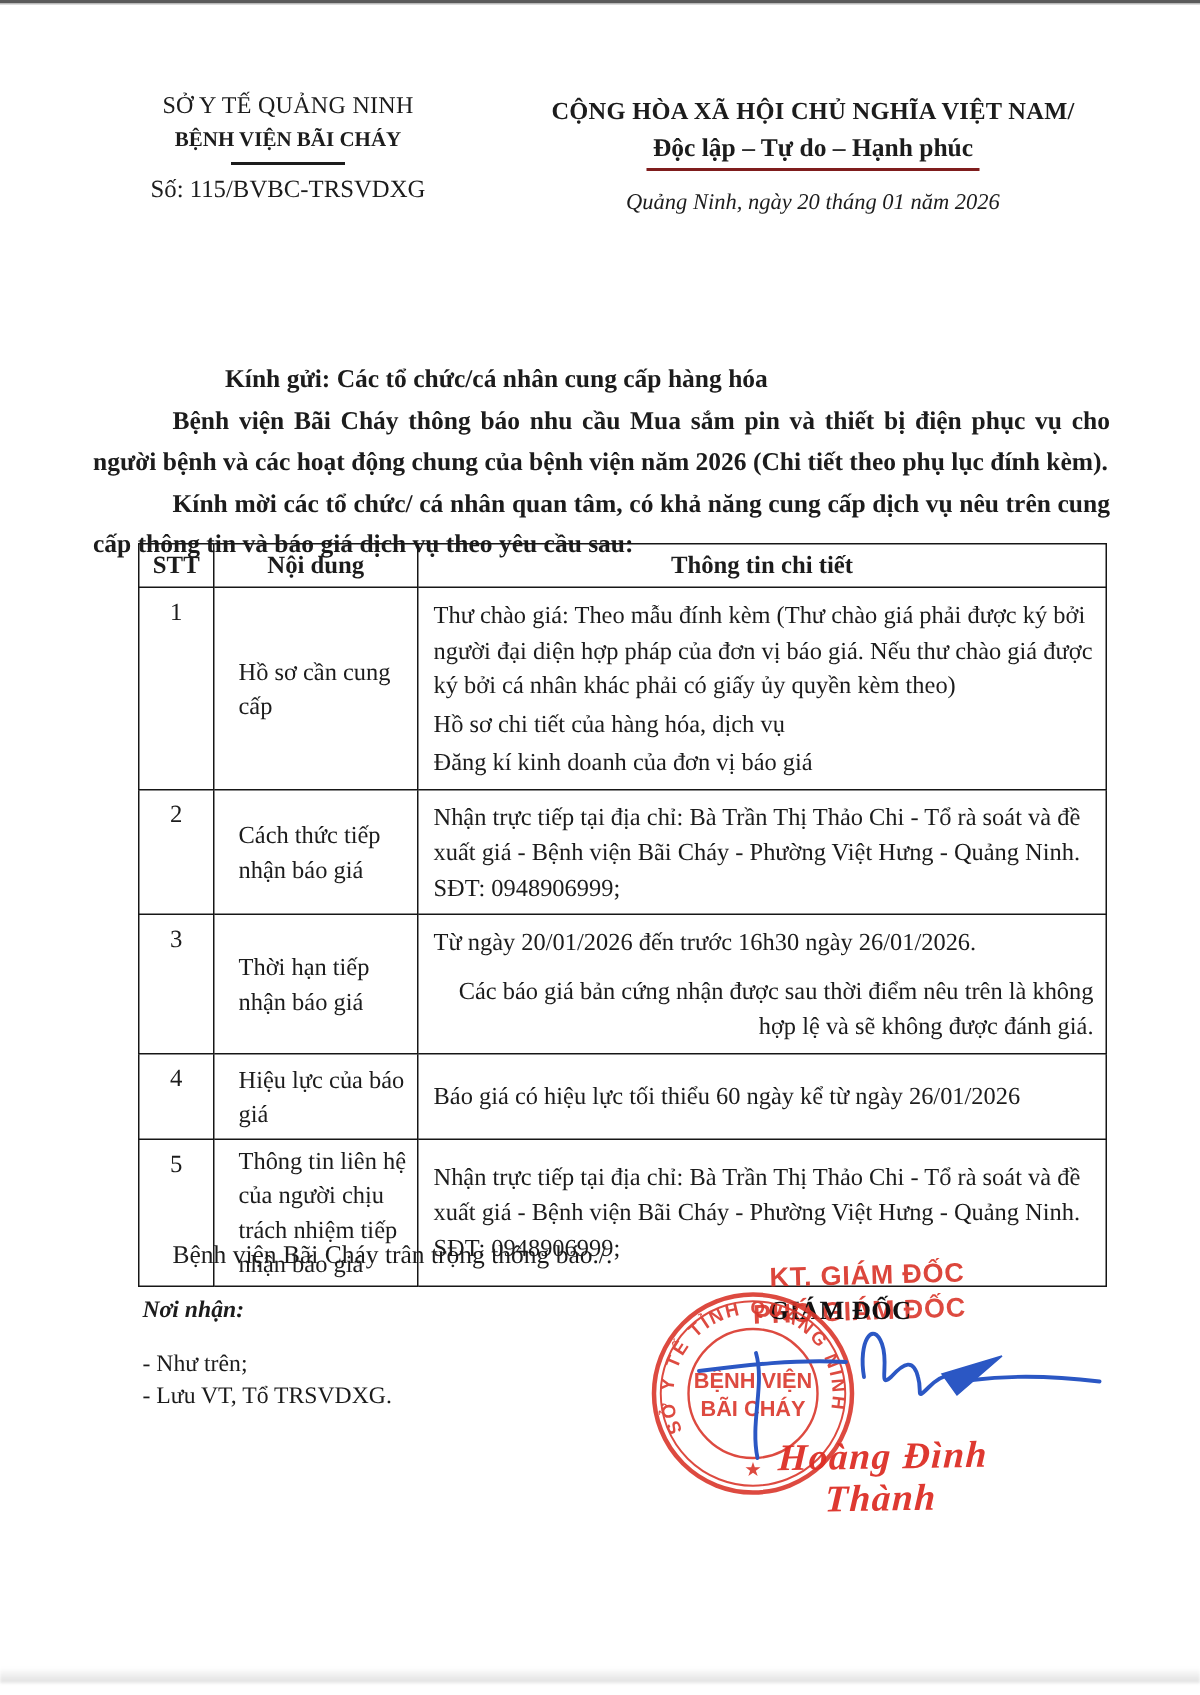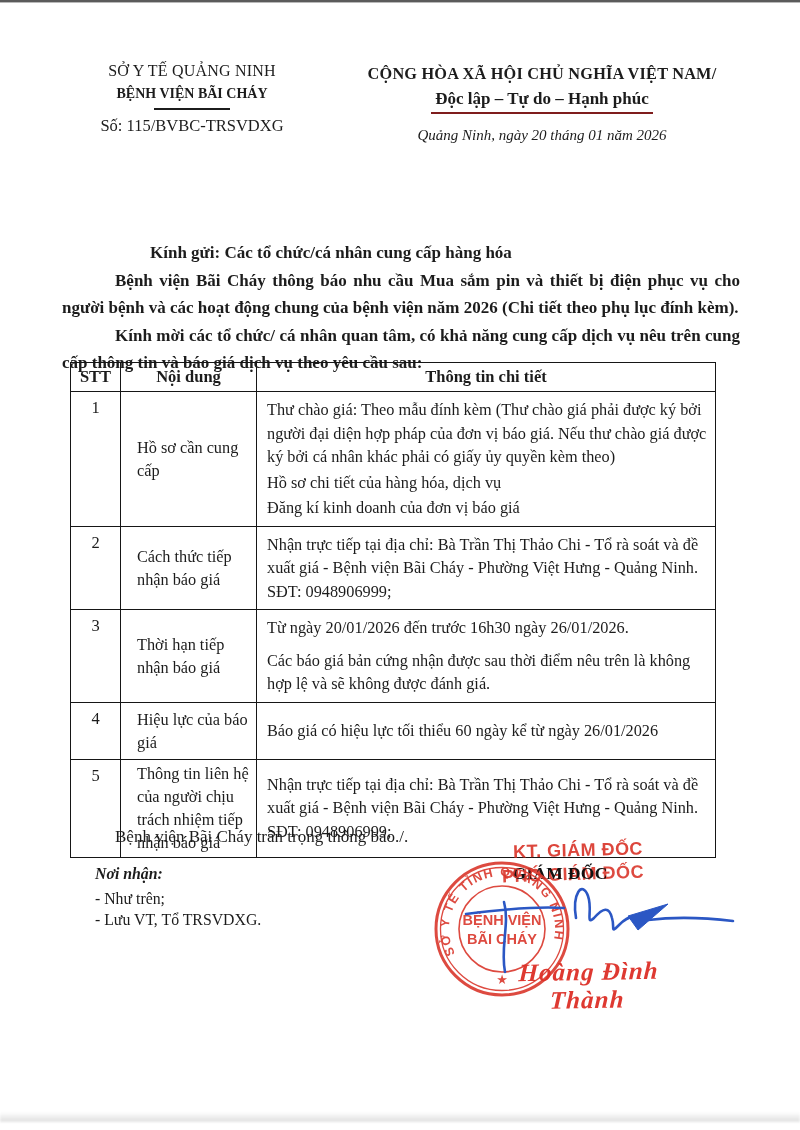--- a/index.html
+++ b/index.html
@@ -44,40 +44,40 @@
   }
   .hdr-right .place-date { font-style: italic; font-size: 15px; margin-top: 13px; }
 
   
   .body-block { position: absolute; left: 62px; top: 239px; width: 678px; font-size: 17px; line-height: 27.5px; font-weight: bold; }
   .salutation { padding-left: 88px; }
   .body-block p { margin: 0; text-indent: 53px; text-align: justify; }
 
   
   table.quote-table {
-    position: absolute; left: 70px; top: 362px;
+    position: absolute; left: 92px; top: 362px;
     width: 646px; border-collapse: collapse;
     font-size: 16.3px; table-layout: fixed;
   }
   .quote-table th, .quote-table td { border: 1.6px solid #161616; }
   .quote-table col.c-stt { width: 50px; }
   .quote-table col.c-cat { width: 136px; }
   .quote-table th { height: 28px; font-size: 16.5px; font-weight: bold; text-align: center; padding: 0; }
   .cell-stt { vertical-align: top; text-align: center; padding-top: 6px; font-size: 16.5px; }
   .cell-cat { vertical-align: middle; padding: 2px 4px 2px 16px; line-height: 23px; }
   .cell-detail { vertical-align: middle; padding: 4px 8px 4px 10px; line-height: 23.5px; }
   .cell-detail p { margin: 2px 0; text-align: left; }
-  .row-gap p + p { margin-top: 9px; }
+  .row-gap p + p { margin-top: 9px; text-align: right; }
   tr.r1 { height: 114px; } tr.r2 { height: 70px; } tr.r3 { height: 84px; }
   tr.r4 { height: 57px; }  tr.r5 { height: 98px; }
 
   
   .closing { position: absolute; left: 62px; top: 827px; width: 600px; font-size: 17px; text-indent: 53px; }
   .recipients { position: absolute; left: 95px; top: 863px; font-size: 15.8px; line-height: 21.5px; }
-  .recipients .label { font-weight: bold; font-style: italic; margin-bottom: 3px; }
+  .recipients .label { font-weight: bold; font-style: italic; margin-bottom: 14px; }
   .kt-title {
     position: absolute; left: 498px; top: 840px; width: 160px; text-align: center;
     font-weight: bold; font-size: 18px; letter-spacing: .5px;
     color: #da372c; transform: rotate(-1.5deg); opacity: .92;
     font-family: "Liberation Sans", sans-serif;
   }
   .stamped-title {
     position: absolute; left: 478px; top: 864px; width: 190px; text-align: center;
     font-weight: bold; font-size: 18px; color: #da372c; transform: rotate(-2deg); opacity: .9;
     font-family: "Liberation Sans", sans-serif; letter-spacing: .5px;

